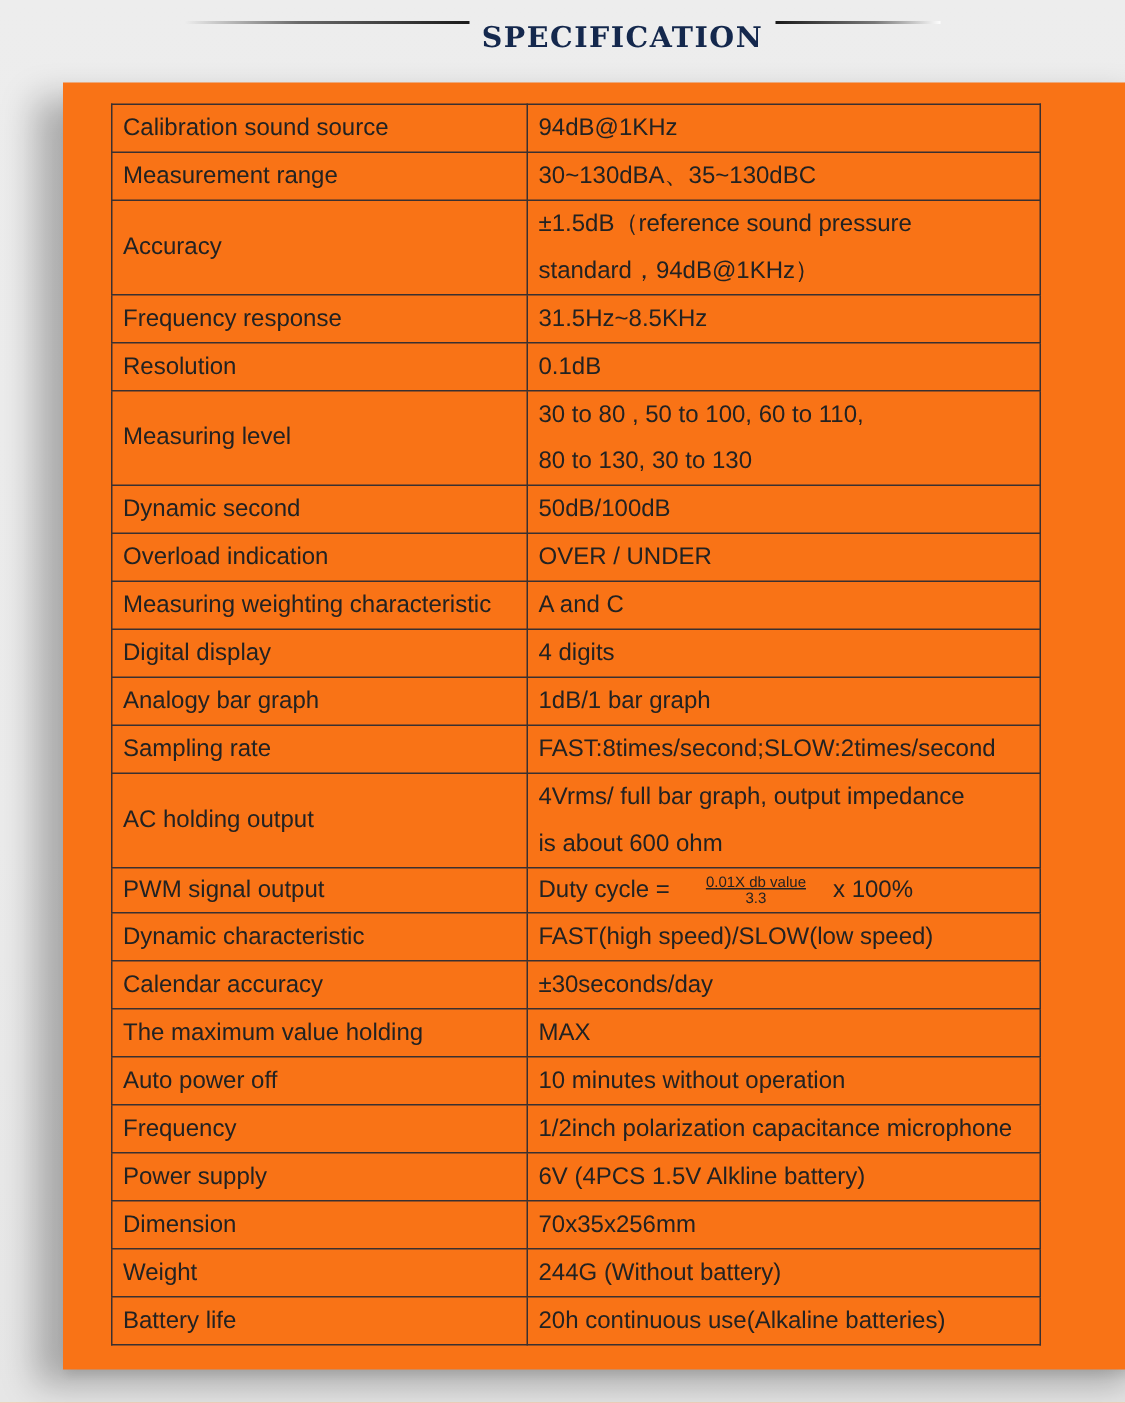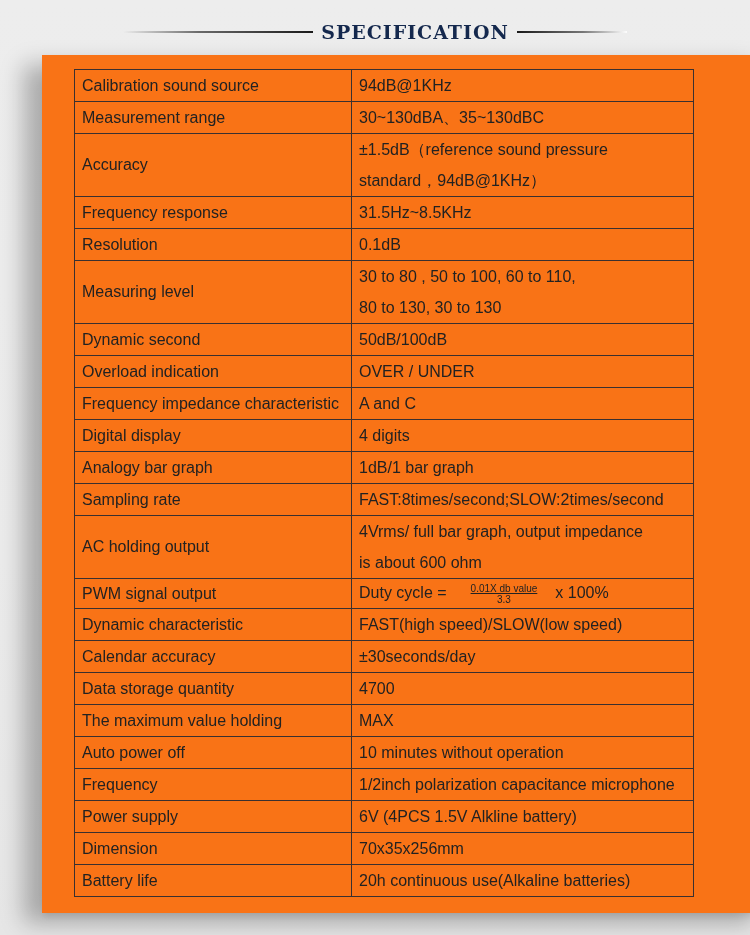--- a/index.html
+++ b/index.html
@@ -3,21 +3,21 @@
 <meta charset="utf-8">
 <style>
   html, body { margin: 0; padding: 0; }
   body {
     width: 750px; height: 935px; position: relative; overflow: hidden;
     background: linear-gradient(180deg, #ededed 0%, #ebebeb 60%, #e6e6e6 100%);
     font-family: "Liberation Sans", sans-serif;
   }
   .header {
     position: absolute; top: 14px; left: 0; width: 750px; height: 36px;
-    display: flex; align-items: center; justify-content: center;
+    display: flex; align-items: flex-start; justify-content: center;
   }
   .header .rule-left {
     width: 190px; height: 2px; margin-right: 8px;
     background: linear-gradient(90deg, rgba(40,40,40,0) 0%, #6a6a6a 40%, #1a1a1a 100%);
   }
   .header .rule-right {
     width: 110px; height: 2px; margin-left: 8px;
     background: linear-gradient(90deg, #1a1a1a 0%, #777 60%, rgba(255,255,255,0.9) 100%);
   }
   .header .title {
@@ -104,21 +104,21 @@
             <span class="line">50dB/100dB</span>
           </td>
         </tr>
         <tr>
           <td class="label">Overload indication</td>
           <td class="value">
             <span class="line">OVER / UNDER</span>
           </td>
         </tr>
         <tr>
-          <td class="label">Frequency impedance characteristic</td>
+          <td class="label">Measuring weighting characteristic</td>
           <td class="value">
             <span class="line">A and C</span>
           </td>
         </tr>
         <tr>
           <td class="label">Digital display</td>
           <td class="value">
             <span class="line">4 digits</span>
           </td>
         </tr>
@@ -154,26 +154,20 @@
             <span class="line">FAST(high speed)/SLOW(low speed)</span>
           </td>
         </tr>
         <tr>
           <td class="label">Calendar accuracy</td>
           <td class="value">
             <span class="line">±30seconds/day</span>
           </td>
         </tr>
         <tr>
-          <td class="label">Data storage quantity</td>
-          <td class="value">
-            <span class="line">4700</span>
-          </td>
-        </tr>
-        <tr>
           <td class="label">The maximum value holding</td>
           <td class="value">
             <span class="line">MAX</span>
           </td>
         </tr>
         <tr>
           <td class="label">Auto power off</td>
           <td class="value">
             <span class="line">10 minutes without operation</span>
           </td>
@@ -187,20 +181,26 @@
         <tr>
           <td class="label">Power supply</td>
           <td class="value">
             <span class="line">6V (4PCS 1.5V Alkline battery)</span>
           </td>
         </tr>
         <tr>
           <td class="label">Dimension</td>
           <td class="value">
             <span class="line">70x35x256mm</span>
+          </td>
+        </tr>
+        <tr>
+          <td class="label">Weight</td>
+          <td class="value">
+            <span class="line">244G (Without  battery)</span>
           </td>
         </tr>
         <tr>
           <td class="label">Battery life</td>
           <td class="value">
             <span class="line">20h continuous use(Alkaline batteries)</span>
           </td>
         </tr>
       </tbody>
   </table>

